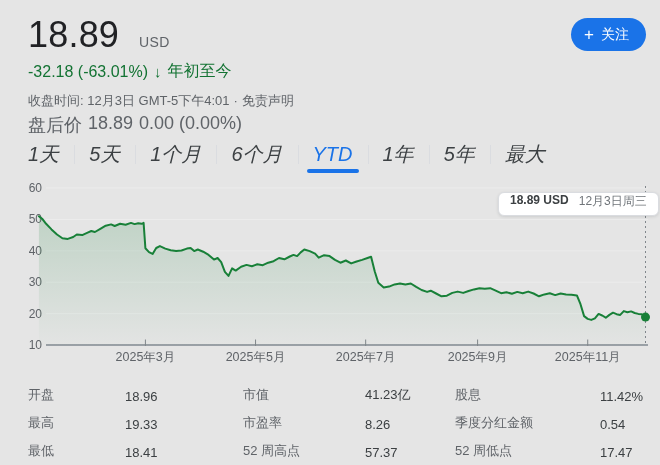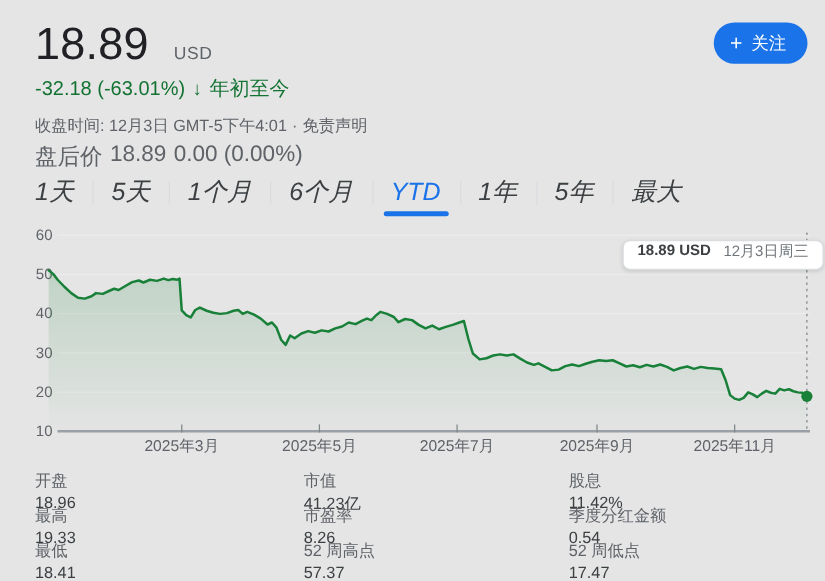--- a/index.html
+++ b/index.html
@@ -40,21 +40,21 @@
   
   .tooltip { position:absolute; top:192px; left:498px; height:24px; background:#fff;
     border:1px solid #dadce0; border-radius:6px; box-shadow:0 1px 3px rgba(60,64,67,.15);
     display:flex; gap:10px; padding:0 11px; font-size:12px; z-index:3; }
   .tooltip .tp { color:#3c4043; font-weight:bold; }
   .tooltip .td { color:#70757a; }
 
   
   .stats { position:absolute; top:376px; left:28px; right:16px;
     display:grid; grid-template-columns:215px 212px 1fr; }
-  .cell { display:flex; height:28px; align-items:flex-start; font-size:13px;flex-direction:column; }
+  .cell { display:flex; height:28px; align-items:flex-end; font-size:13px; }
   .cell .label { color:#5f6368; }
   .cell .value { color:#3c4043; }
   .c1 .label { width:97px; }
   .c2 .label { width:122px; }
   .c3 .label { width:145px; }
 </style>
 </head>
 <body>
 
 <div class="page">

